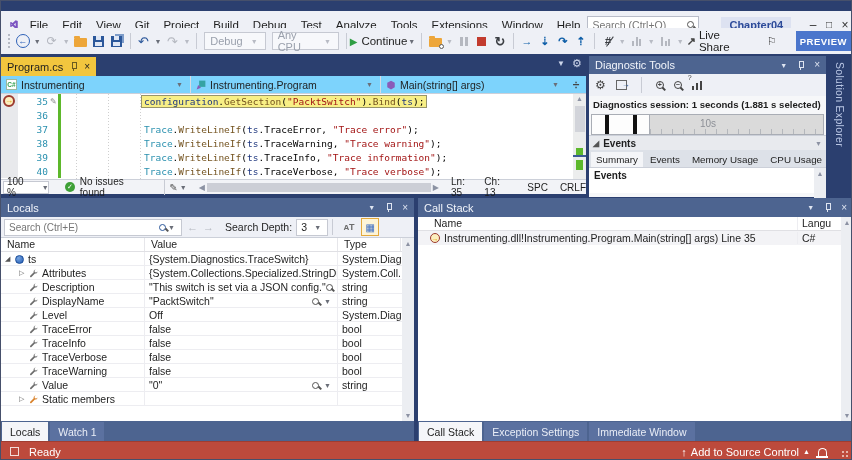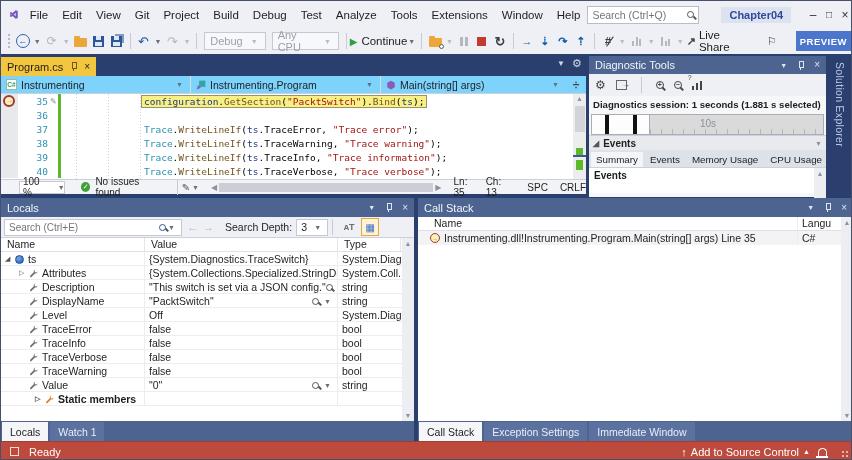--- a/index.html
+++ b/index.html
@@ -1,20 +1,20 @@
 <!DOCTYPE html>
 <html><head>
 <meta charset="utf-8">
 <style>
 *{margin:0;padding:0;box-sizing:border-box}
 html,body{background:#9aa0ad}
 #app{position:relative;width:852px;height:460px;background:#2b3f6f;font-family:"Liberation Sans",sans-serif;font-size:11px;color:#1e1e1e;border:1px solid #46506b;overflow:hidden}
 .abs{position:absolute}
 
-#titlebar{left:0;top:0;width:852px;height:27px;background:#eef0f6;display:flex;align-items:center}
+#titlebar{left:0;top:10px;width:852px;height:27px;background:#eef0f6;display:flex;align-items:center}
 .menu-item{padding:3px 7px;font-size:11.5px;color:#1e1e1e;cursor:default}
 #qsearch{width:112px;height:18px;background:#fff;border:1px solid #b9bdc9;display:flex;align-items:center;padding:0 4px;margin-left:auto}
 #qsearch input{border:0;outline:0;flex:1;font-size:10.5px;color:#555;font-family:"Liberation Sans",sans-serif;background:transparent;min-width:0}
 .mag{display:inline-block;width:7px;height:7px;border:1.5px solid #555;border-radius:50%;position:relative;flex:none}
 .mag::after{content:"";position:absolute;width:4px;height:1.5px;background:#555;transform:rotate(45deg);right:-3.5px;bottom:-1px}
 #sol-badge{margin:0 14px 0 22px;padding:2px 8px;background:#dde2f1;color:#2c4a99;font-weight:bold;font-size:11px}
 .winbtn{width:28px;height:21px;display:flex;align-items:center;justify-content:center;color:#333;font-size:12px}
 
 #toolbar{left:0;top:27px;width:852px;height:26px;background:#eef0f6;display:flex;align-items:center;padding-left:3px}
 .tsep{width:1px;height:16px;background:#c8cbd4;margin:0 4px}
@@ -71,21 +71,21 @@
 .bpmargin{position:absolute;left:0;top:0;width:17px;height:14px;background:#e8e9ec}
 .curstmt{position:absolute;left:2px;top:1px;width:12px;height:12px;border-radius:50%;background:#fceebe;border:2px solid #9c3b30;color:#dd9f00;font-size:8px;font-weight:bold;display:flex;align-items:center;justify-content:center;line-height:1}
 .lnum{position:absolute;left:17px;width:30px;text-align:right;font-family:"DejaVu Sans Mono",monospace;font-size:9.5px;color:#2b91af}
 .pencil{position:absolute;left:49px;font-size:8px;color:#8a8a8a}
 .chgbar{position:absolute;left:57px;top:0;width:3px;height:14px;background:#5db82b}
 .codetxt{position:absolute;left:143px;white-space:pre;font-family:"DejaVu Sans Mono",monospace;font-size:9.5px}
 .hlbox{background:#f8ef85;border:1px solid #97946a;padding:0 2px;margin-left:-3px}
 .tok-p{color:#000}.tok-v{color:#1f377f}.tok-m{color:#74531f}.tok-cls{color:#2b91af}.tok-s{color:#a31515}
 #code-scroll{left:572px;top:93px;width:13px;height:85px;background:#eceded}
 #editor-status{left:0;top:178px;width:585px;height:15px;background:#f2f3f7;border-top:1px solid #ccd0d9;display:flex;align-items:center;font-size:10px}
-.zoombox{height:13px;border:1px solid #c6c9d2;background:#fff;display:flex;align-items:center;padding:0 3px;margin-left:18px;gap:16px}
+.zoombox{height:13px;border:1px solid #c6c9d2;background:#fff;display:flex;align-items:center;padding:0 3px;margin-left:2px;gap:16px}
 .checkcircle{width:10px;height:10px;border-radius:50%;background:#3fa037;color:#fff;font-size:7px;display:flex;align-items:center;justify-content:center}
 .hthumb{height:9px;background:#ccced6}
 
 #diag{left:588px;top:55px;width:237px;height:141px;background:#f6f7f9}
 .dtoolbar{display:flex;align-items:center;height:22px;background:#eef0f6;padding:0 6px;gap:10px}
 .gear{font-size:12px;color:#444}
 .expico{position:relative;width:11px;height:10px;border:1px solid #666}
 .expico::after{content:"→";position:absolute;right:-4px;top:-1px;font-size:8px;color:#2b579a;font-weight:bold}
 .magp{position:relative;width:8px;height:8px;border:1.5px solid #444;border-radius:50%;font-size:7px;color:#444;display:flex;align-items:center;justify-content:center;font-weight:bold;line-height:0}
 .magp::after{content:"";position:absolute;width:4px;height:1.5px;background:#444;transform:rotate(45deg);right:-3.5px;bottom:-1.5px}
@@ -641,21 +641,21 @@
             <span class="vmag">
               <span class="mag"></span>
               <span class="dd">▼</span>
             </span>
           </div>
           <div class="lcell" style="border-right: 0px;">
             <span>string</span>
           </div>
         </div>
         <div class="lrow">
-          <div class="lcell" style="padding-left: 34px; font-weight: bold;">
+          <div class="lcell" style="padding-left: 18px;">
             <span class="twisty">▷</span>
             <span class="ricon">
               <svg class="wrench-svg" width="9" height="9" viewBox="0 0 16 16">
                 <path fill="#d9822b" d="M15 4.6c0 .3-.1.7-.2 1-.4 1.4-1.7 2.4-3.2 2.4-.3 0-.7-.1-1-.2L4.4 14c-.6.6-1.6.6-2.2 0-.6-.6-.6-1.6 0-2.2L8.4 5.6c-.1-.3-.2-.7-.2-1C8.2 3 9.2 1.7 10.6 1.3c.3-.1.7-.2 1-.2L9.7 3l.7 2.6 2.6.7L15 4.6z"></path>
               </svg>
             </span>
             <span>Static members</span>
           </div>
           <div class="lcell">
             <span></span>

